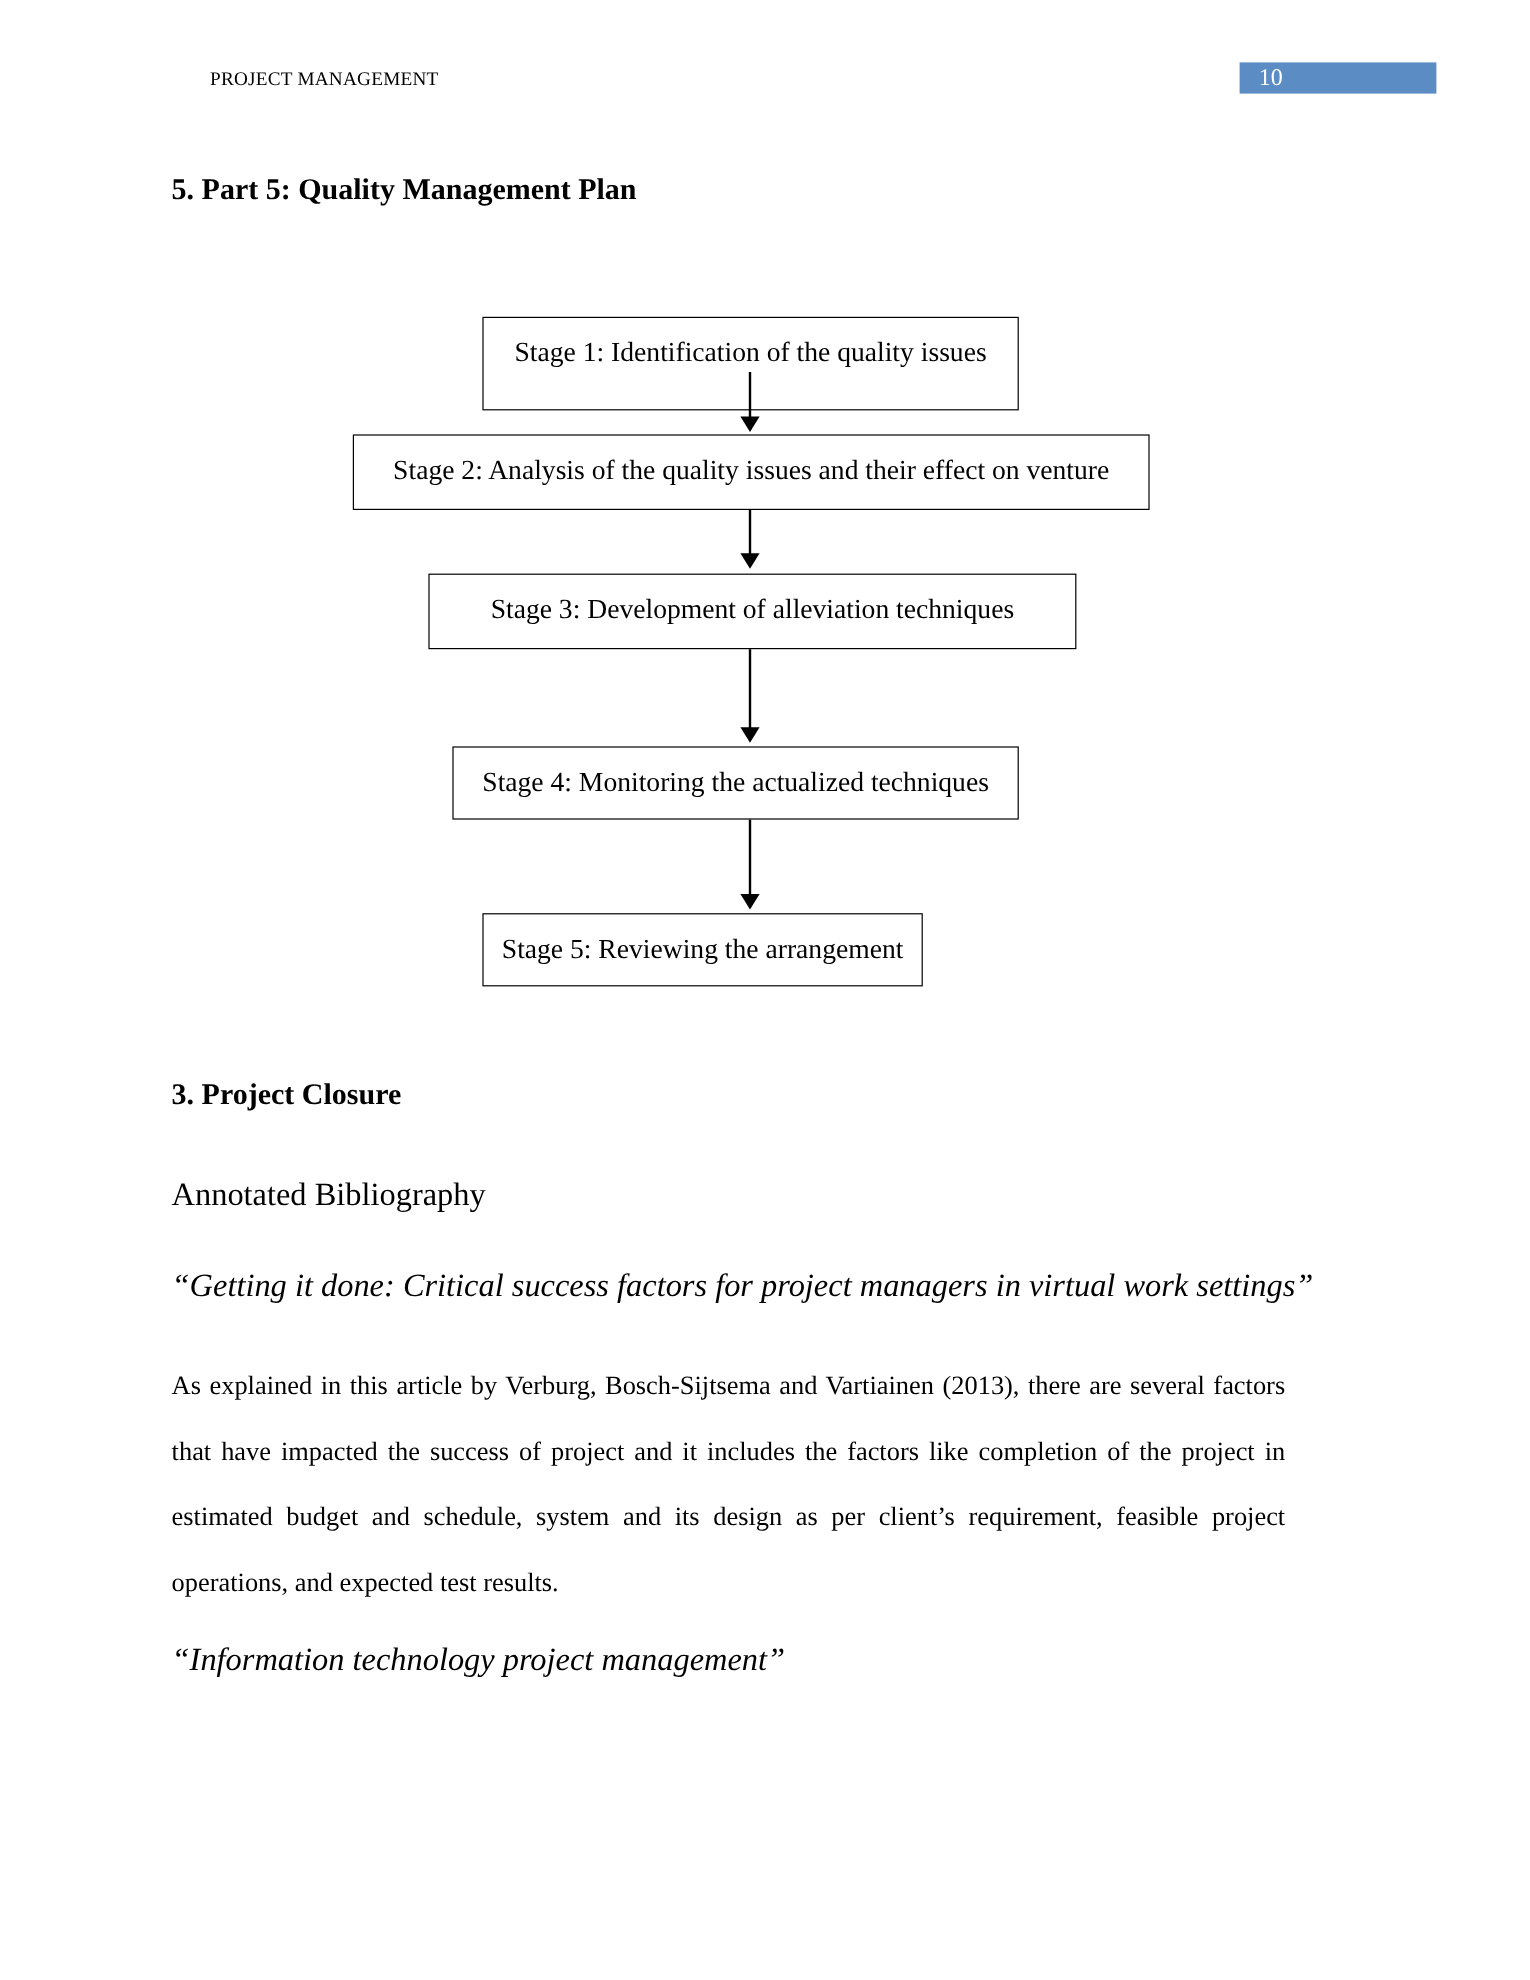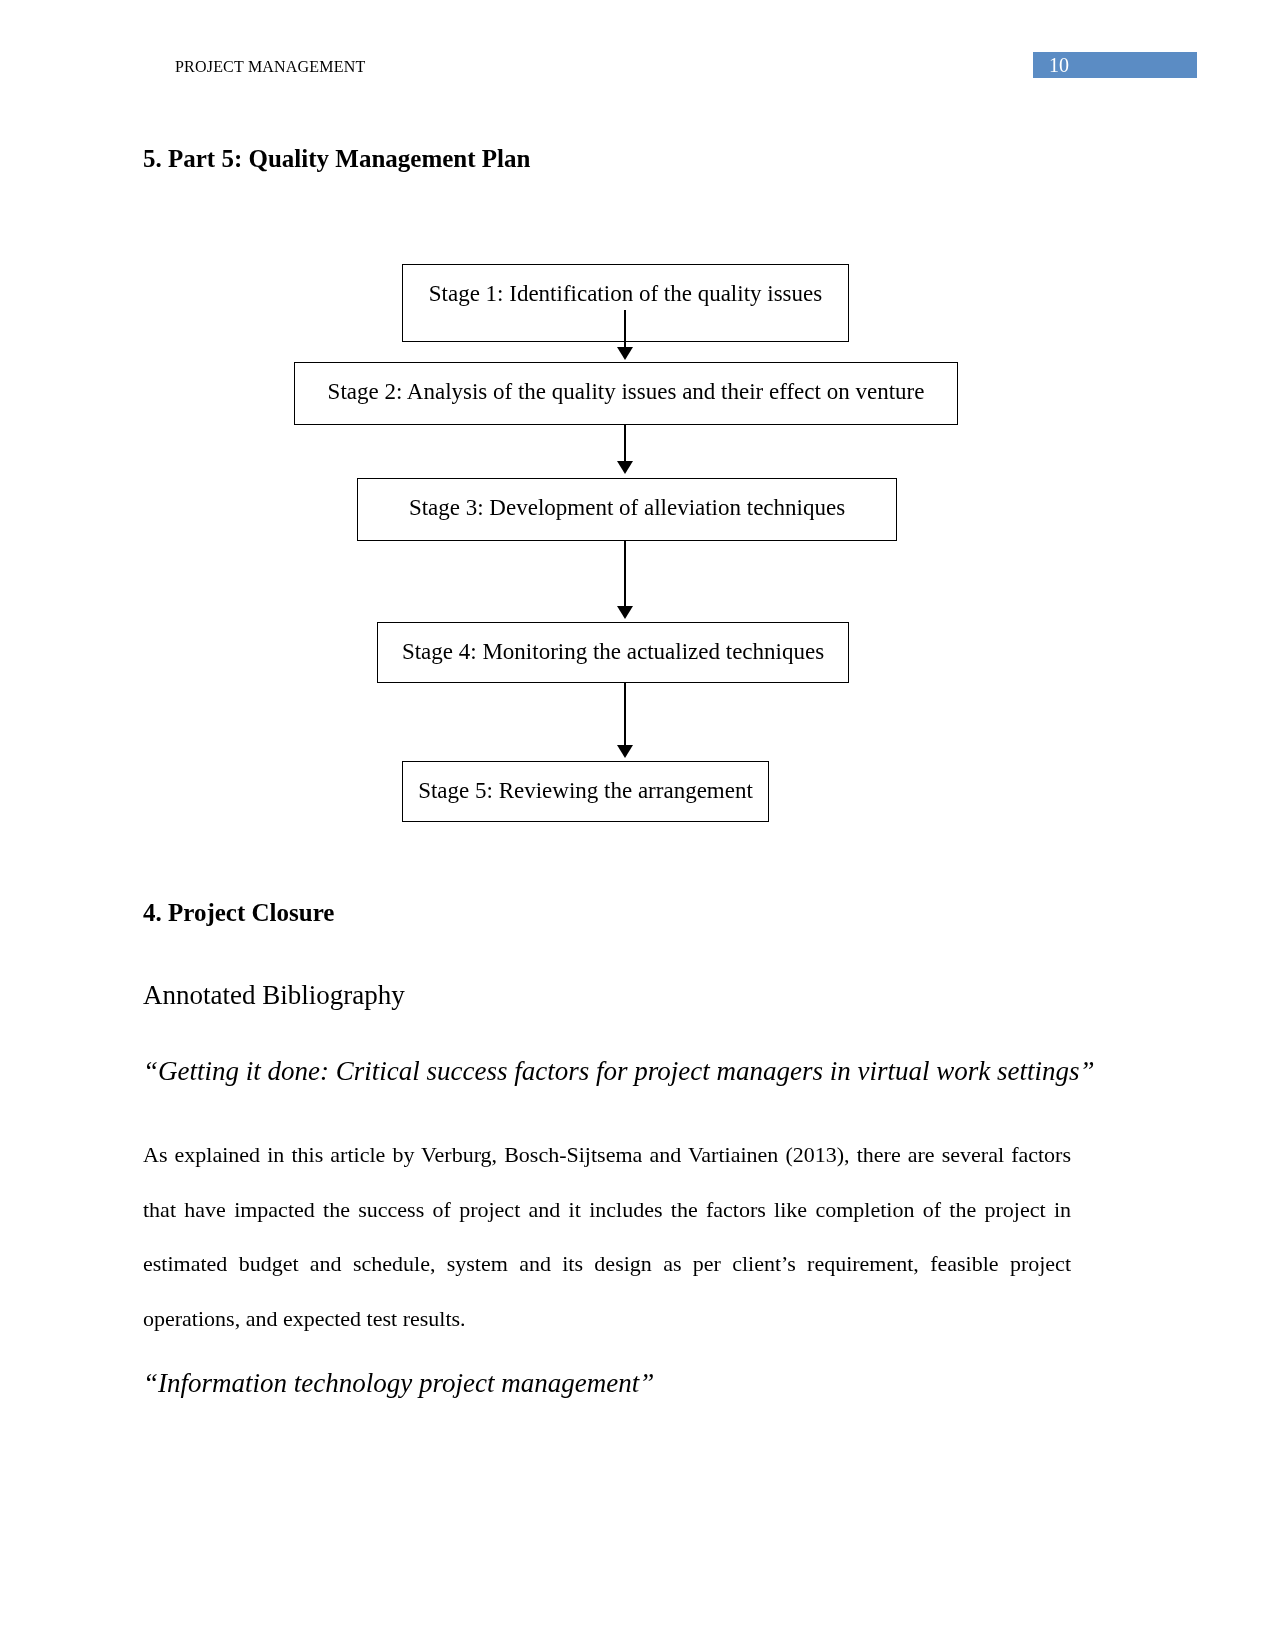--- a/index.html
+++ b/index.html
@@ -185,21 +185,21 @@
 
     <div class="connector" id="conn-4"></div>
     <div class="arrowhead" id="arrow-4"></div>
 
     <div class="stage-box" id="stage-box-5">
       <div class="stage-label">Stage 5: Reviewing the arrangement</div>
     </div>
 
   </div>
 
-  <div class="section-heading" id="heading-closure">4. Project Closure</div>
+  <div class="section-heading" id="heading-closure">3. Project Closure</div>
 
   <div class="body-line" id="line-annotated-bibliography">Annotated Bibliography</div>
 
   <div class="body-line" id="line-citation-title-1">“Getting it done: Critical success factors for project managers in virtual work settings”</div>
 
   <div class="body-paragraph">As explained in this article by Verburg, Bosch-Sijtsema and Vartiainen (2013), there are several factors that have impacted the success of project and it includes the factors like completion of the project in estimated budget and schedule, system and its design as per client’s requirement, feasible project operations, and expected test results.</div>
 
   <div class="body-line" id="line-citation-title-2">“Information technology project management”</div>
 
 </div>

